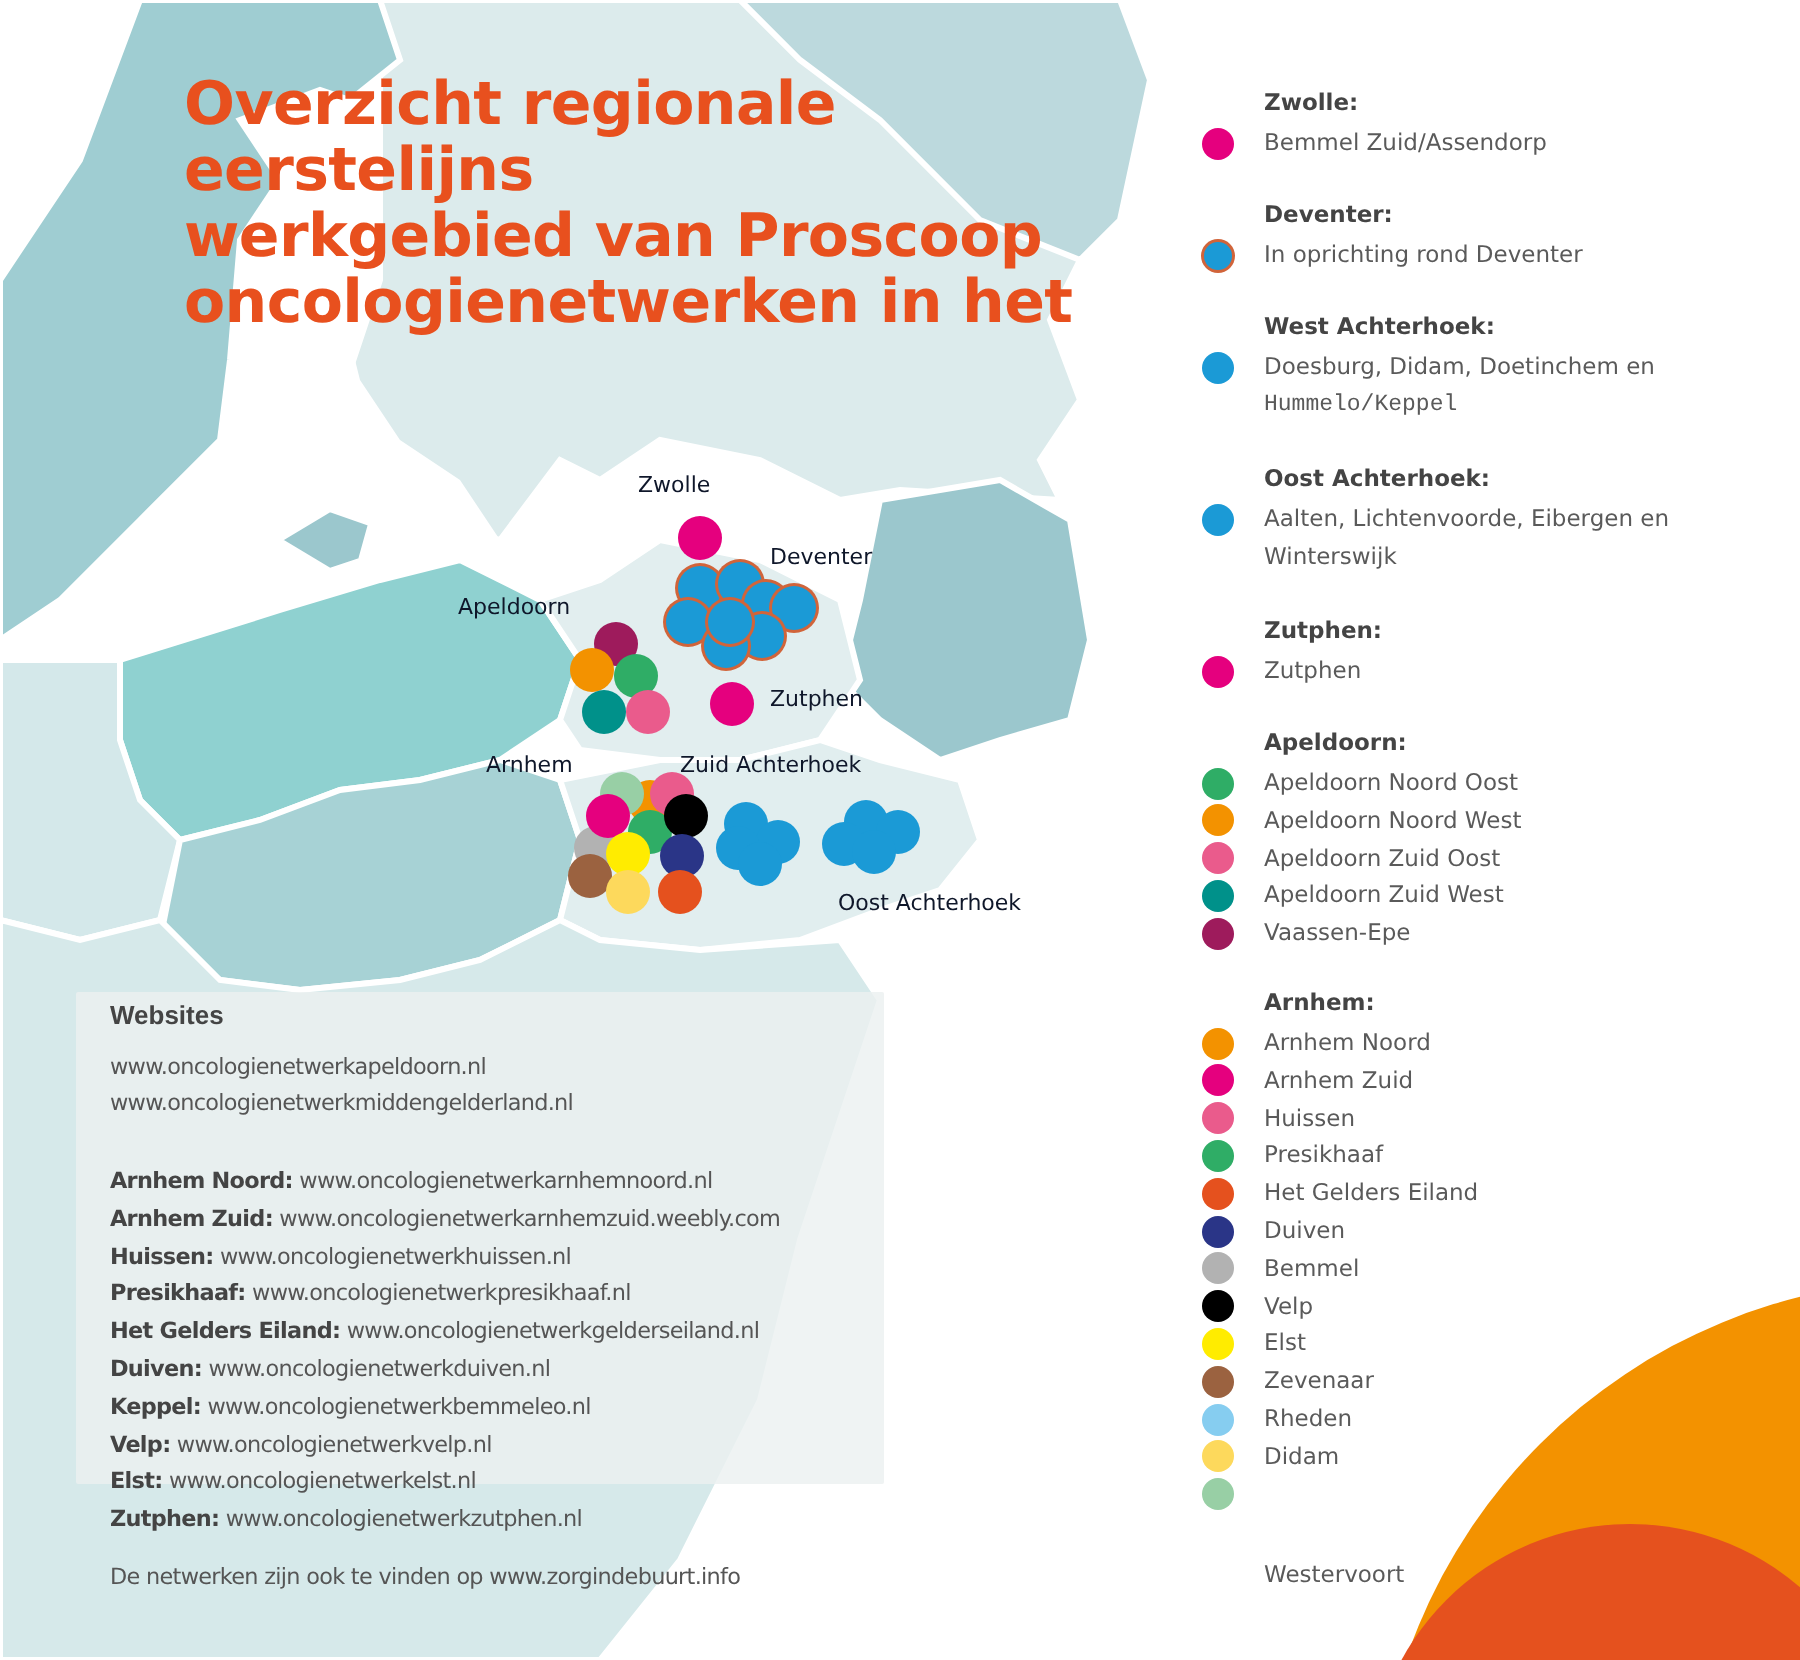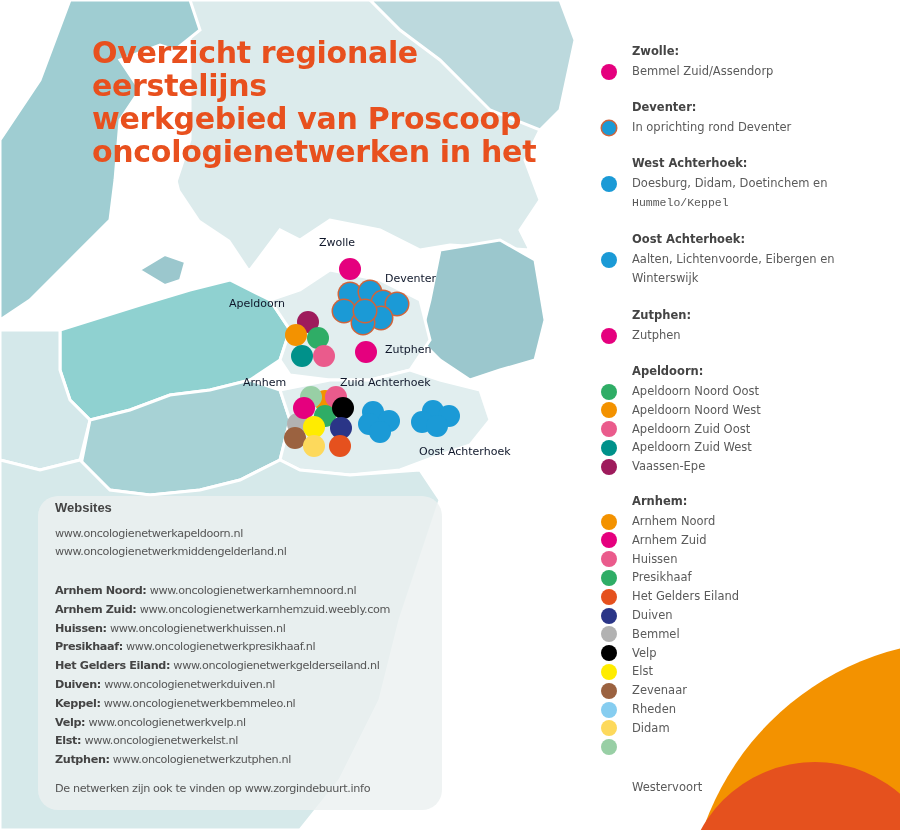--- a/index.html
+++ b/index.html
@@ -18,22 +18,22 @@
   .map-label {
     position: absolute; font-size: 11px; color: #0f172a; white-space: nowrap;
     font-family: "DejaVu Sans", sans-serif;
   }
   .dot {
     position: absolute; width: 22px; height: 22px; border-radius: 50%;
     transform: translate(-50%, -50%);
   }
   .dot.outlined { box-shadow: 0 0 0 1.5px #d1643a; }
   .websites {
-    position: absolute; left: 38px; top: 496px; width: 404px; height: 314px;
-    background: rgba(236, 240, 240, 0.82); border-radius: 20px;
+    position: absolute; left: 38px; top: 496px; width: 404px; height: 246px;
+    background: rgba(236, 240, 240, 0.82); border-radius: 1px;
   }
   .websites .w-head {
     position: absolute; left: 17px; top: 4px; font-weight: bold; font-size: 13px; color: #444;
   }
   .websites .w-line {
     position: absolute; left: 17px; font-size: 11.2px; color: #555; white-space: nowrap;
     font-family: "DejaVu Sans", sans-serif; letter-spacing: -0.35px;
   }
   .websites .w-line b { color: #444; }
   .legend { position: absolute; left: 600px; top: 0; width: 300px; height: 588px; }

